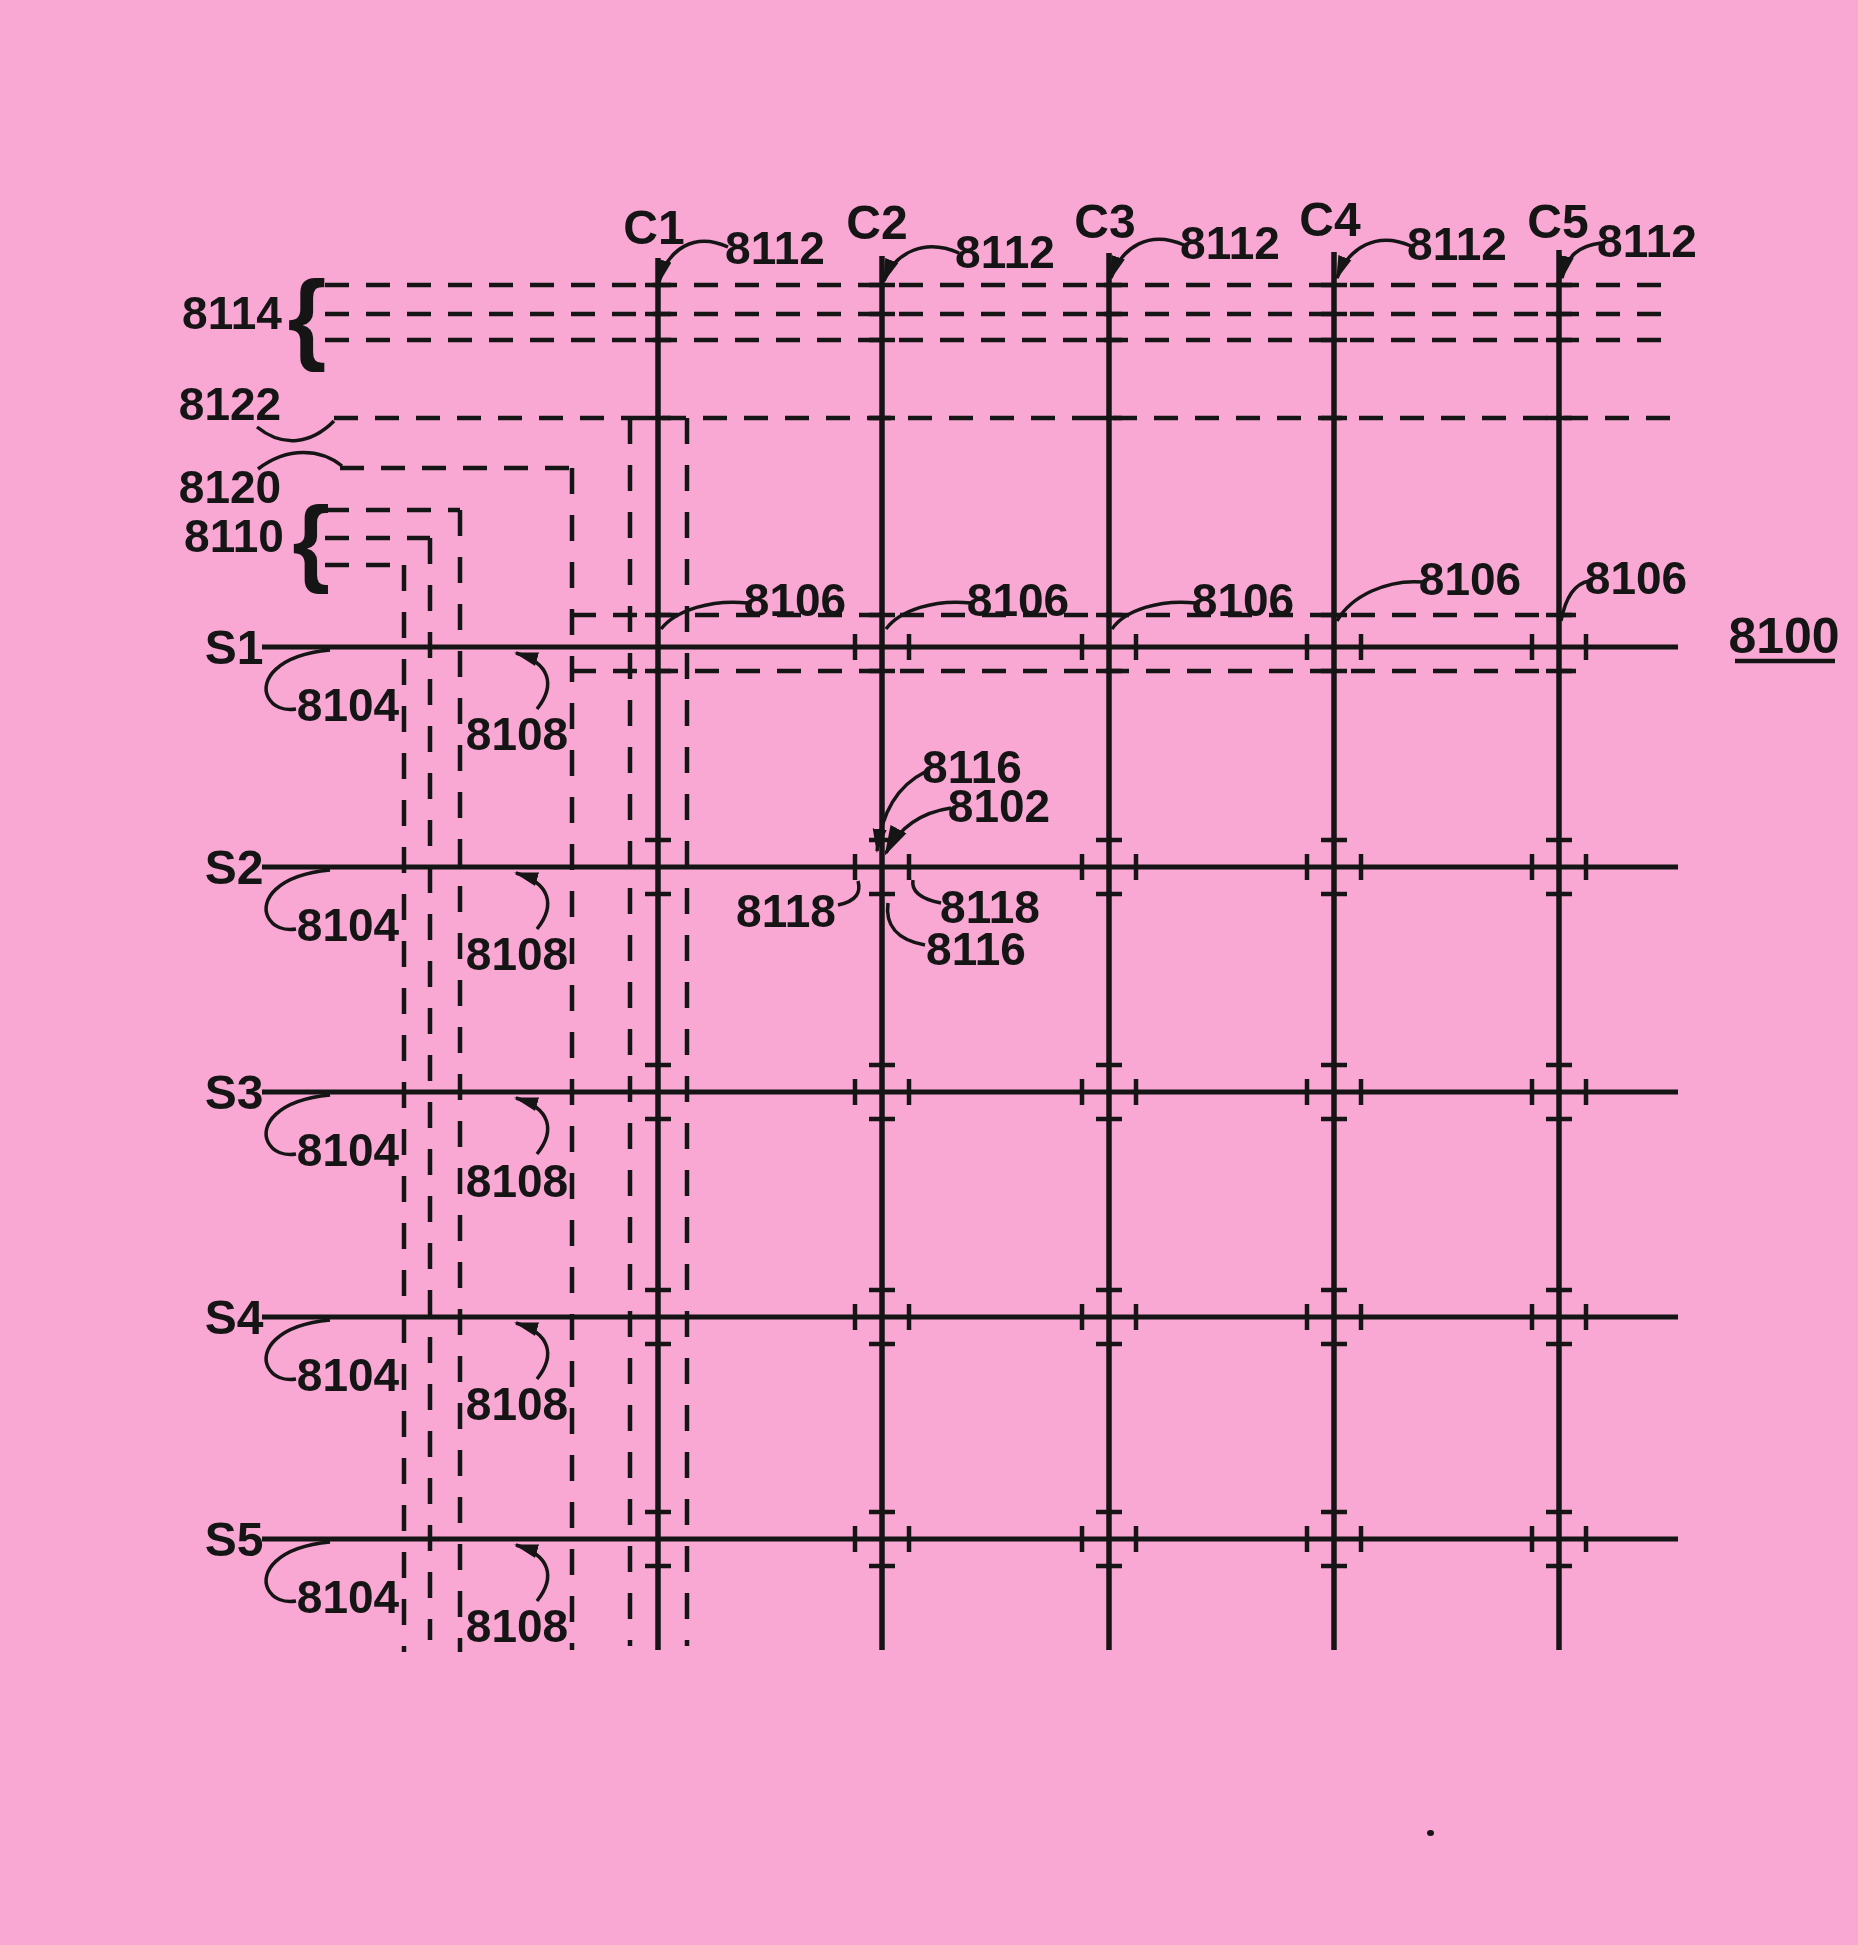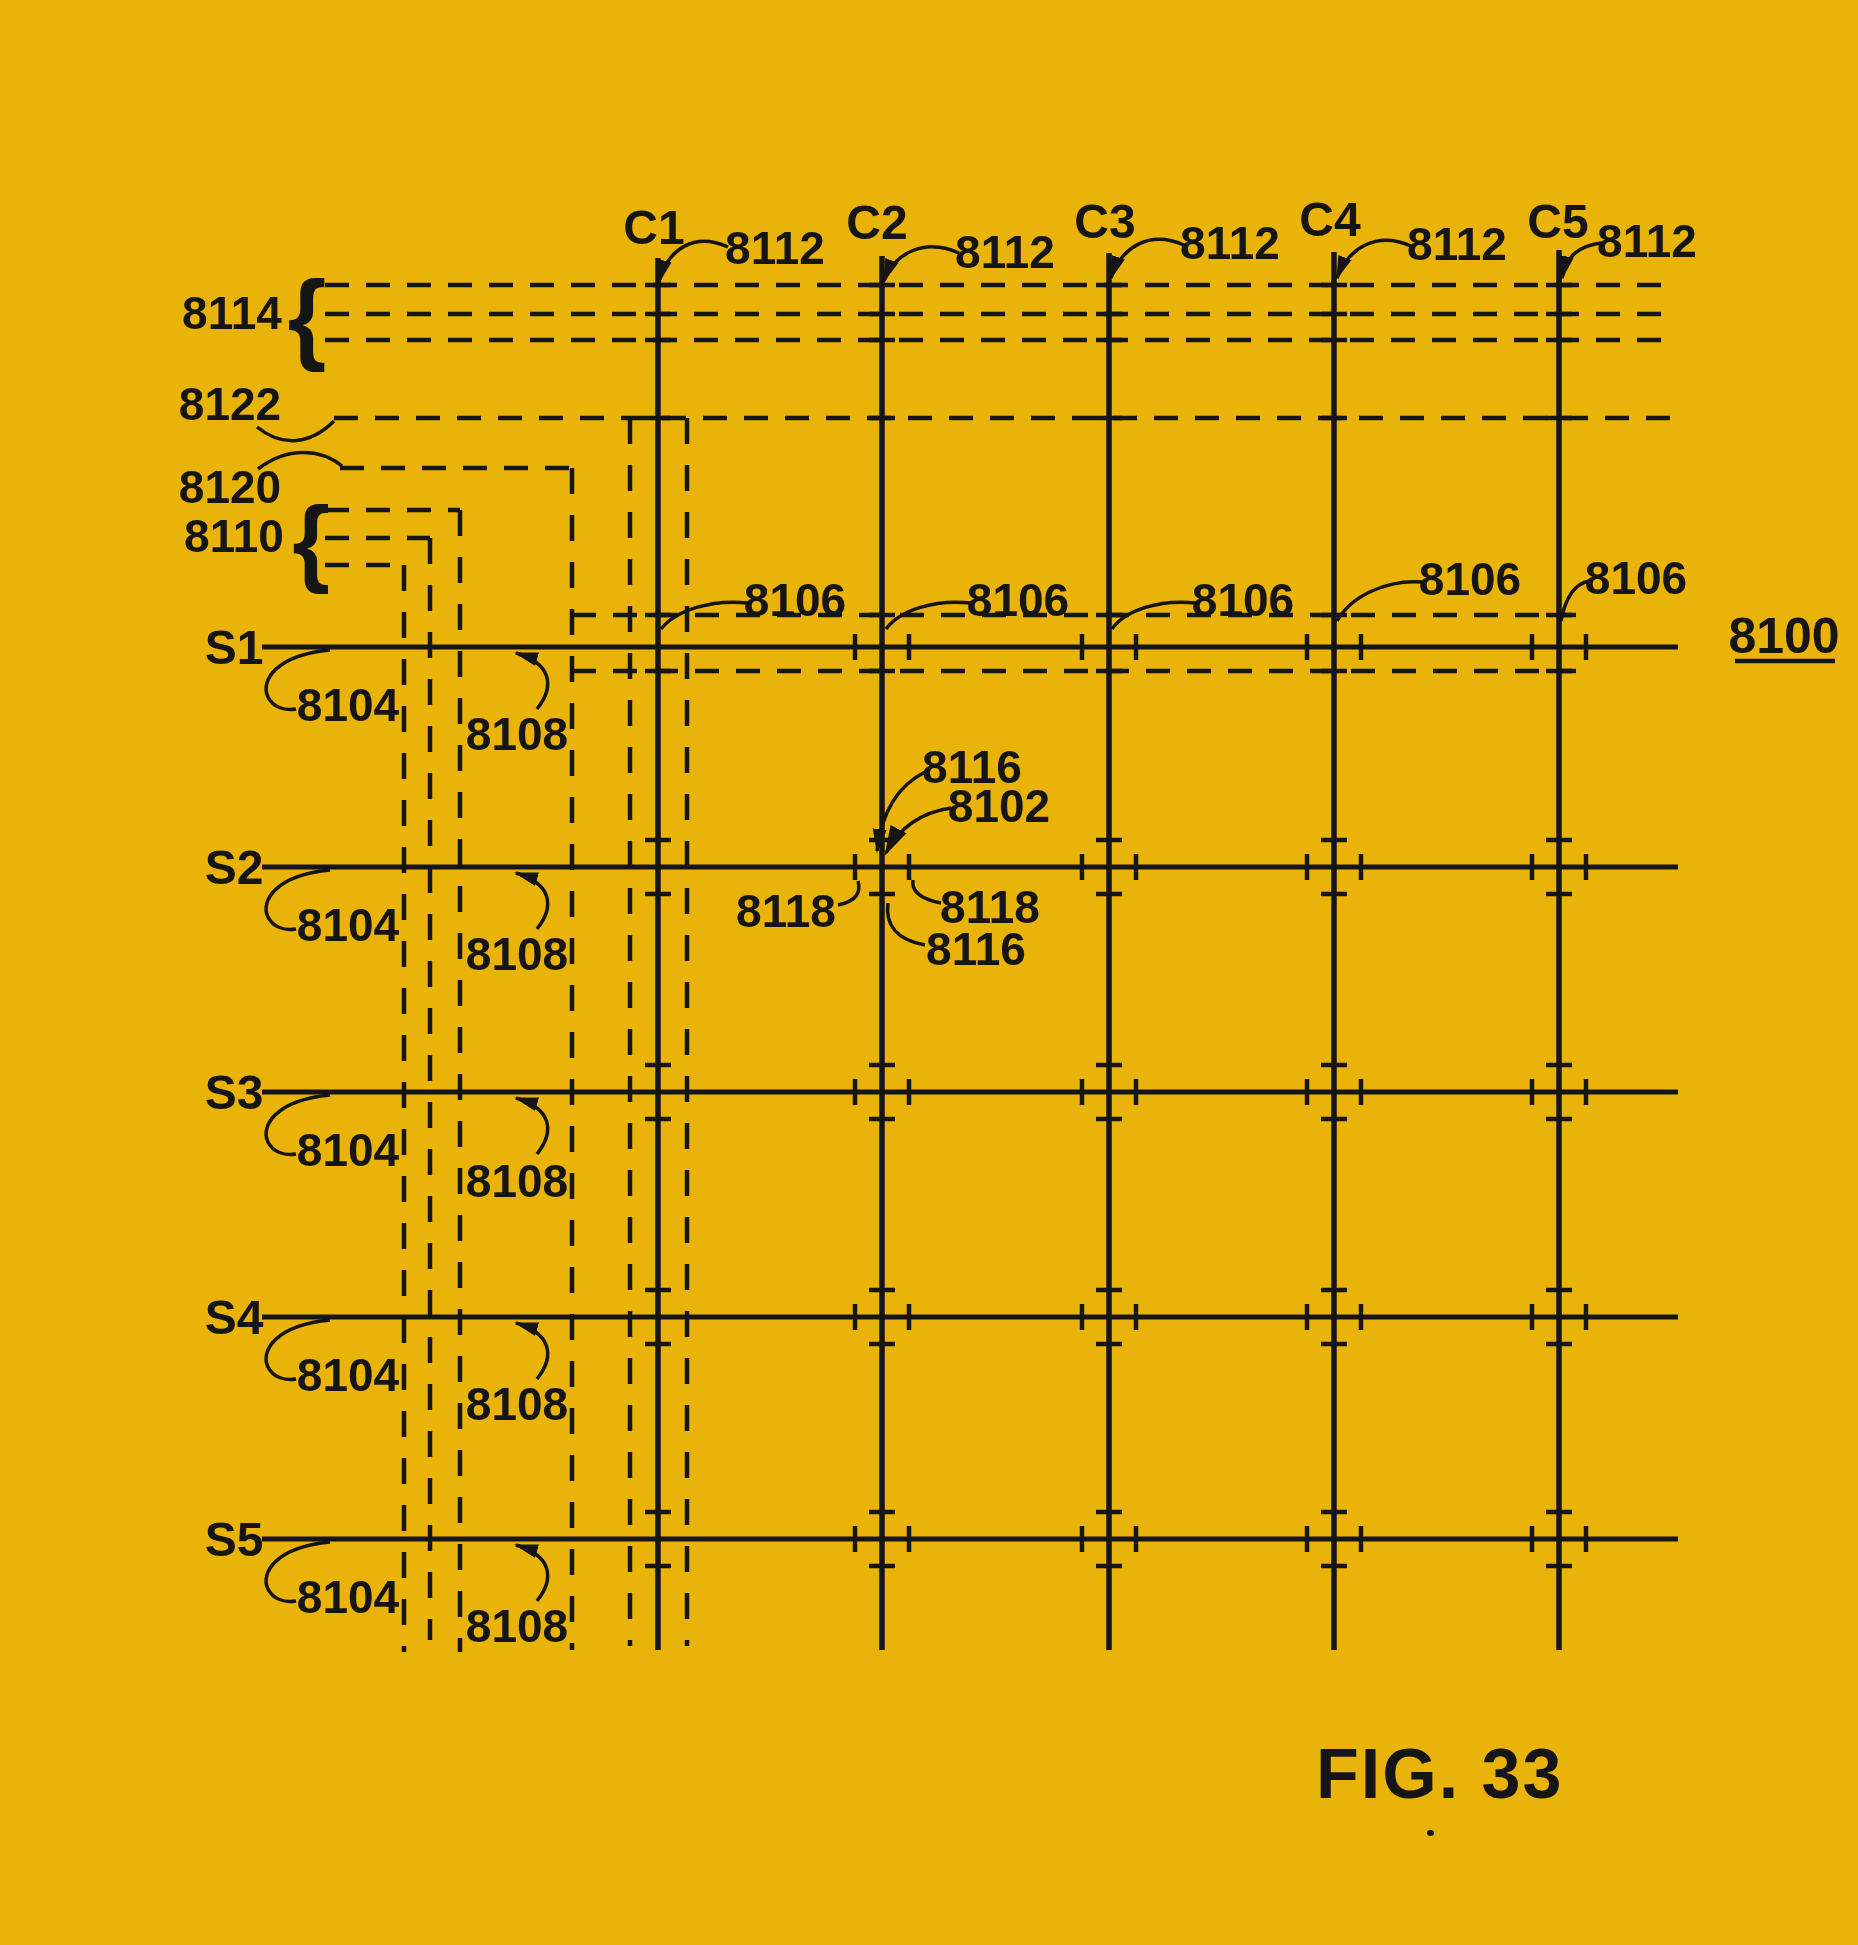--- a/index.html
+++ b/index.html
@@ -1,19 +1,19 @@
 <!DOCTYPE html>
 <html><head>
 <meta charset="utf-8">
 <style>
   html,body{margin:0;padding:0;background:#ffffff;}
   .stage{
     position:relative;
     width:1858px;height:1945px;
-    background:#eab308;
+    background:#f9a8d4;
     font-family:"Liberation Sans","DejaVu Sans",sans-serif;
     color:#151515;
     overflow:hidden;
   }
   svg{position:absolute;left:0;top:0;}
   svg text{
     font-family:"Liberation Sans","DejaVu Sans",sans-serif;
     fill:#151515;
     font-weight:600;
   }
@@ -246,15 +246,14 @@
       <path d="M951,808 C917,813 897,832 886,853" fill="none" stroke="#151515" stroke-width="3.5" marker-end="url(#arr-big)"></path>
       <text x="786" y="911" font-size="46" text-anchor="middle" dominant-baseline="central">8118</text>
       <path d="M838,905 C857,901 861,892 858,881" fill="none" stroke="#151515" stroke-width="3.5"></path>
       <text x="990" y="907" font-size="46" text-anchor="middle" dominant-baseline="central">8118</text>
       <path d="M941,903 C921,899 911,892 913,880" fill="none" stroke="#151515" stroke-width="3.5"></path>
       <text x="976" y="949" font-size="46" text-anchor="middle" dominant-baseline="central">8116</text>
       <path d="M925,945 C897,940 885,925 888,903" fill="none" stroke="#151515" stroke-width="3.5"></path>
       <text x="1784" y="636" font-size="50" text-anchor="middle" dominant-baseline="central">8100</text>
       <line x1="1735" y1="661" x2="1835" y2="661" stroke="#151515" stroke-width="4.5"></line>
     </svg>
-  <div class="caption">FIG. 33</div>
   <div class="stray-dot"></div>
 </div>
 
 </body></html>

